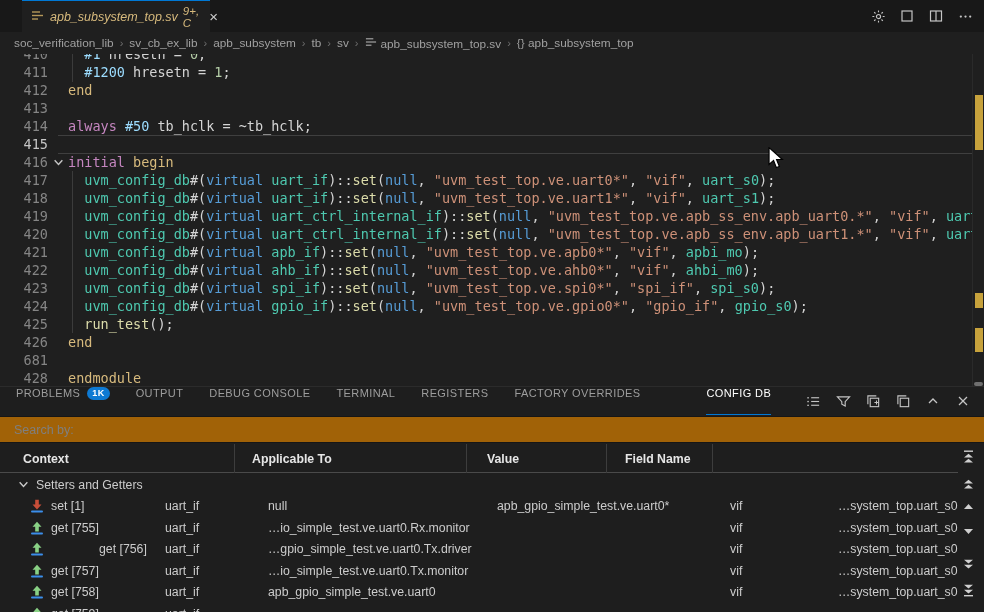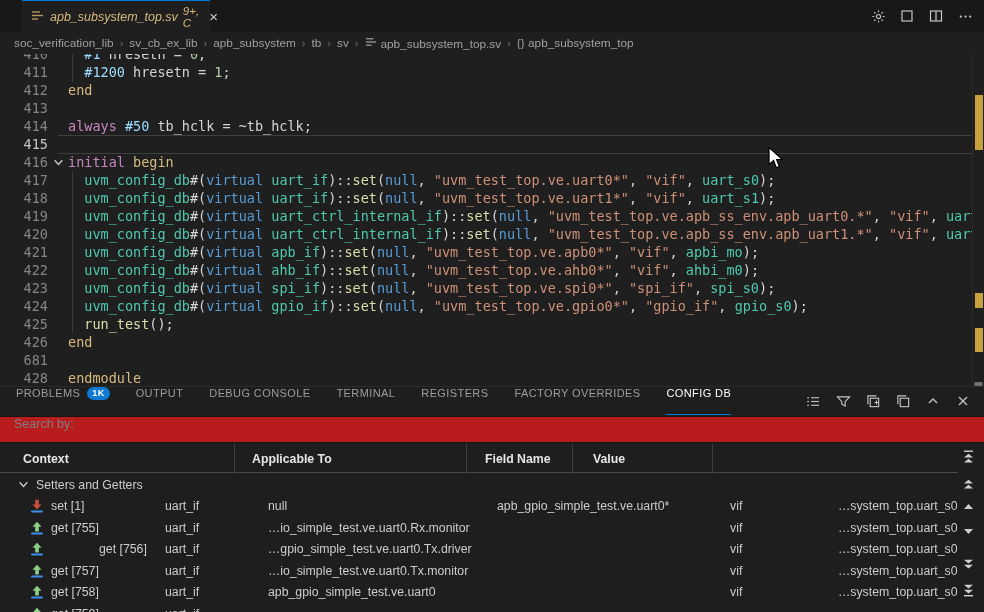--- a/index.html
+++ b/index.html
@@ -46,28 +46,28 @@
   #ruler-shadow { position:absolute; left:1px; right:1px; bottom:0; height:4px; background:#6f6f6f; border-radius:2px; }
 
   
   #mouse-cursor { position:absolute; left:768px; top:147px; z-index:50; pointer-events:none; }
 
   
   #panel { position:absolute; left:0; top:386px; width:984px; height:226px; background:#1e1e1e; border-top:1px solid #2b2b2b; }
   #panel-tabs { position:absolute; left:0; top:0; width:984px; height:28px; display:flex; align-items:center; padding-left:16px; }
   .ptab { position:relative; height:28px; display:flex; align-items:flex-start; margin-right:26px;
     font-size:11px; color:#9d9d9d; letter-spacing:.4px; cursor:pointer; white-space:nowrap; }
-  .ptab.active { color:#ffffff; }
+  .ptab.active { color:#ffffff;margin-left:40px; }
   .ptab.active::after { content:""; position:absolute; left:0; right:0; bottom:0; height:1.5px; background:#0078d4; }
   .ptab .badge { margin-left:7px; background:#0e7ad3; color:#fff; font-size:9px; font-weight:bold;
     border-radius:9px; padding:2px 5px; line-height:1; }
   #panel-actions { position:absolute; right:12px; top:0; height:28px; display:flex; align-items:center; gap:12px; }
 
-  #searchbar { position:absolute; left:0; top:29px; width:984px; height:27px; background:#b91c1c;
-    border-top:1px solid #161616; border-bottom:1px solid #161616; display:flex; align-items:flex-start; }
+  #searchbar { position:absolute; left:0; top:29px; width:984px; height:27px; background:#a16207;
+    border-top:1px solid #161616; border-bottom:1px solid #161616; display:flex; align-items:center; }
   #searchbar input { width:960px; background:transparent; border:none; outline:none; color:#cccccc;
     font-size:12.5px; padding-left:14px; font-family:"Liberation Sans", sans-serif; }
   #searchbar input::placeholder { color:#7f7f7f; opacity:1; }
 
   
   #cfg-table { position:absolute; left:0; top:57px; width:984px; height:169px; overflow:hidden; }
   #cfg-header { position:absolute; left:0; top:0; height:29px; width:958px; display:flex;
     border-bottom:1px solid #4a4a4a; background:#1e1e1e; }
   .hcell { height:29px; display:flex; align-items:center; font-size:12.3px; font-weight:bold; color:#e6e6e6;
     border-right:1px solid #3d3d3d; overflow:hidden; white-space:nowrap; }
@@ -263,22 +263,22 @@
     </div>
 
     <div id="searchbar">
       <input type="text" placeholder="Search by:" style="">
     </div>
 
     <div id="cfg-table">
       <div id="cfg-header">
           <div class="hcell" style="width: 235px; padding-left: 23px;">Context</div>
           <div class="hcell" style="width: 232px; padding-left: 17px;">Applicable To</div>
+          <div class="hcell" style="width: 140px; padding-left: 20px;">Value</div>
           <div class="hcell" style="width: 106px; padding-left: 18px;">Field Name</div>
-          <div class="hcell" style="width: 140px; padding-left: 20px;">Value</div>
         </div>
       <div id="cfg-body">
           <div class="trow">
             <span class="group-chevron">
               <svg width="11" height="11" viewBox="0 0 10 10" fill="none" stroke="#cccccc" stroke-width="1.2">
                 <polyline points="1.5,3 5,6.8 8.5,3"></polyline>
               </svg>
             </span>
             <span>Setters and Getters</span>
           </div>

